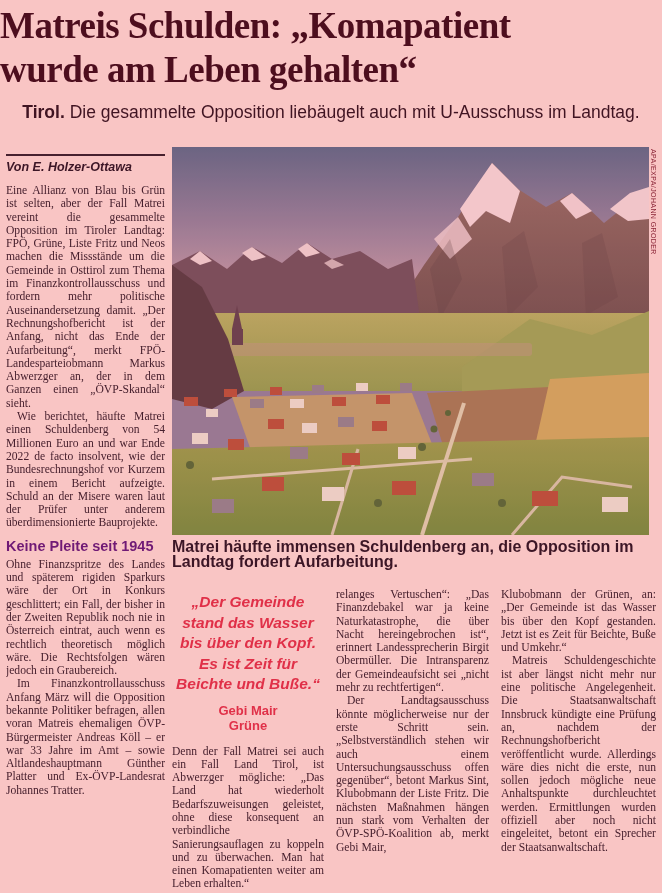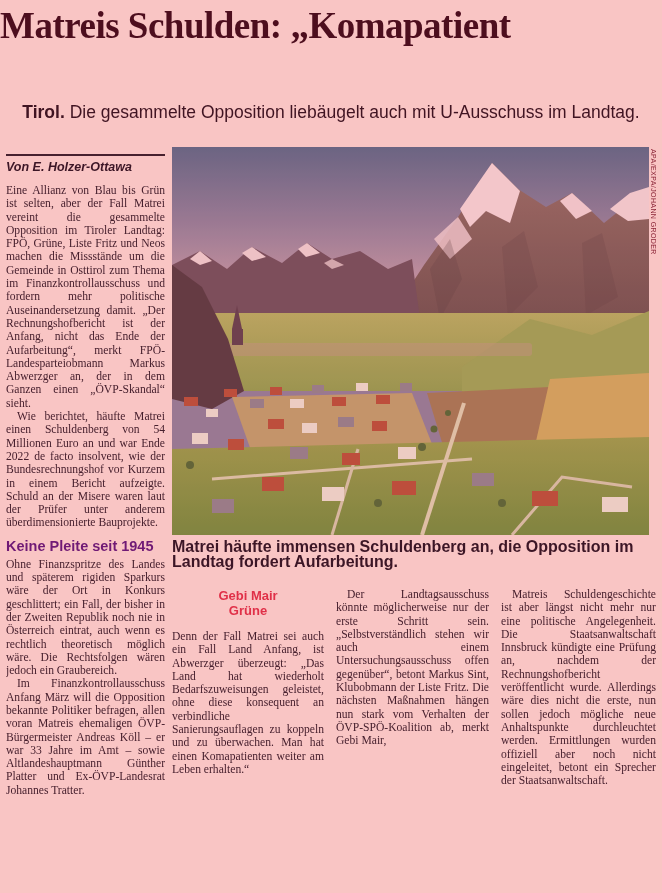--- a/index.html
+++ b/index.html
@@ -95,20 +95,21 @@
     color:#3c1626;text-align:left;
   }
 </style>
 </head>
 <body>
 
 <div class="frame">
 
   <div class="headline">
     <div>Matreis Schulden: „Komapatient</div>
+    <div>wurde am Leben gehalten“</div>
   </div>
 
   <div class="subtitle"><span class="kicker">Tirol.</span><span> Die gesammelte Opposition liebäugelt auch mit U-Ausschuss im Landtag.</span></div>
 
   <div class="col col1">
     <div class="byline">Von E. Holzer-Ottawa</div>
     <p>Eine Allianz von Blau bis Grün ist selten, aber der Fall Matrei vereint die gesammelte Opposition im Tiroler Landtag: FPÖ, Grüne, Liste Fritz und Neos machen die Missstände um die Gemeinde in Osttirol zum Thema im Finanzkontrollausschuss und fordern mehr politische Auseinandersetzung damit. „Der Rechnungshofbericht ist der Anfang, nicht das Ende der Aufarbeitung“, merkt FPÖ-Landesparteiobmann Markus Abwerzger an, der in dem Ganzen einen „ÖVP-Skandal“ sieht.</p>
     <p class="indent">Wie berichtet, häufte Matrei einen Schuldenberg von 54 Millionen Euro an und war Ende 2022 de facto insolvent, wie der Bundesrechnungshof vor Kurzem in einem Bericht aufzeigte. Schuld an der Misere waren laut der Prüfer unter anderem überdimensionierte Bauprojekte.</p>
     <div class="subhead">Keine Pleite seit 1945</div>
     <p>Ohne Finanzspritze des Landes und späterem rigiden Sparkurs wäre der Ort in Konkurs geschlittert; ein Fall, der bisher in der Zweiten Republik noch nie in Österreich eintrat, auch wenn es rechtlich theoretisch möglich wäre. Die Rechtsfolgen wären jedoch ein Graubereich.</p>
@@ -213,28 +214,31 @@
         <circle cx="206" cy="356" r="4"></circle>
       </g>
 
       <rect x="0" y="0" width="477" height="388" fill="#f0a0a0" opacity="0.14"></rect>
     </svg>
   </div>
   <div class="credit">APA/EXPA/JOHANN GRODER</div>
   <div class="caption">Matrei häufte immensen Schuldenberg an, die Opposition im Landtag fordert Aufarbeitung.</div>
 
   <div class="col col2">
+    <div class="pullquote">„Der Gemeinde stand das Wasser bis über den Kopf. Es ist Zeit für Beichte und Buße.“</div>
     <div class="quote-name">Gebi Mair</div>
     <div class="quote-name">Grüne</div>
     <div class="quote-gap"></div>
-    <p>Denn der Fall Matrei sei auch ein Fall Land Anfang, ist Abwerzger überzeugt: „Das Land hat wiederholt Bedarfszuweisungen geleistet, ohne diese konsequent an verbindliche Sanierungsauflagen zu koppeln und zu überwachen. Man hat einen Komapatienten weiter am Leben erhalten.“</p>
+    <p>Denn der Fall Matrei sei auch ein Fall Land Tirol, ist Abwerzger mögliche: „Das Land hat wiederholt Bedarfszuweisungen geleistet, ohne diese konsequent an verbindliche Sanierungsauflagen zu koppeln und zu überwachen. Man hat einen Komapatienten weiter am Leben erhalten.“</p>
 
   </div>
 
   <div class="col col3">
+    <p>relanges Vertuschen“: „Das Finanzdebakel war ja keine Naturkatastrophe, die über Nacht hereingebrochen ist“, erinnert Landessprecherin Birgit Obermüller. Die Intransparenz der Gemeindeaufsicht sei „nicht mehr zu rechtfertigen“.</p>
     <p class="indent">Der Landtagsausschuss könnte möglicherweise nur der erste Schritt sein. „Selbstverständlich stehen wir auch einem Untersuchungsausschuss offen gegenüber“, betont Markus Sint, Klubobmann der Liste Fritz. Die nächsten Maßnahmen hängen nun stark vom Verhalten der ÖVP-SPÖ-Koalition ab, merkt Gebi Mair,</p>
   </div>
 
   <div class="col col4">
+    <p>Klubobmann der Grünen, an: „Der Gemeinde ist das Wasser bis über den Kopf gestanden. Jetzt ist es Zeit für Beichte, Buße und Umkehr.“</p>
     <p class="indent">Matreis Schuldengeschichte ist aber längst nicht mehr nur eine politische Angelegenheit. Die Staatsanwaltschaft Innsbruck kündigte eine Prüfung an, nachdem der Rechnungshofbericht veröffentlicht wurde. Allerdings wäre dies nicht die erste, nun sollen jedoch mögliche neue Anhaltspunkte durchleuchtet werden. Ermittlungen wurden offiziell aber noch nicht eingeleitet, betont ein Sprecher der Staatsanwaltschaft.</p>
   </div>
 
 </div>
 
 </body></html>

